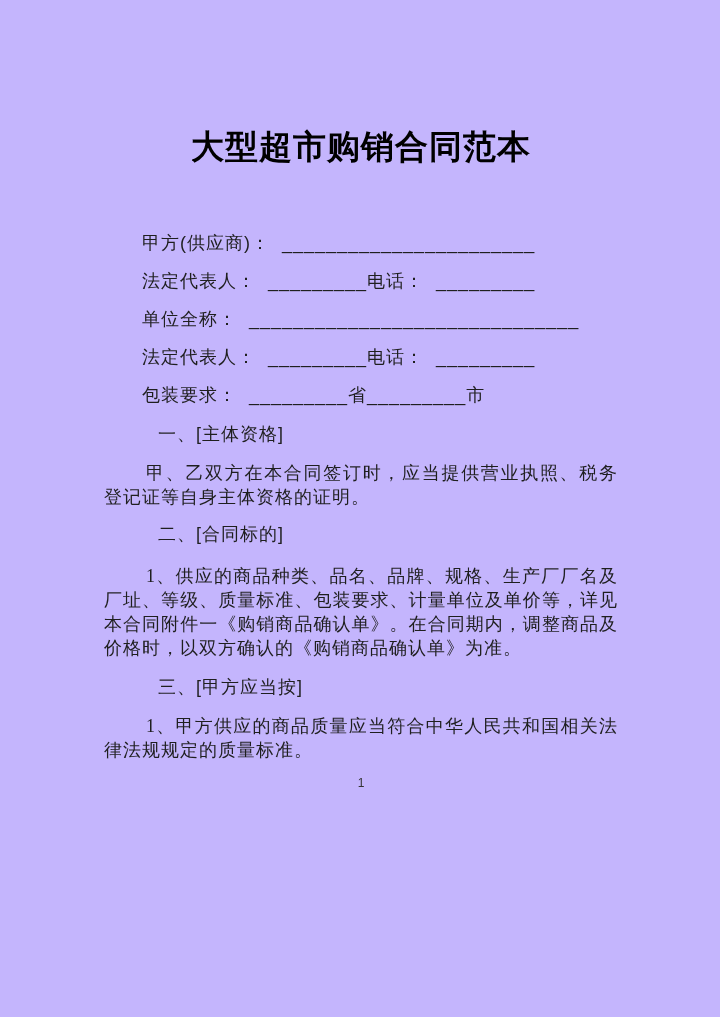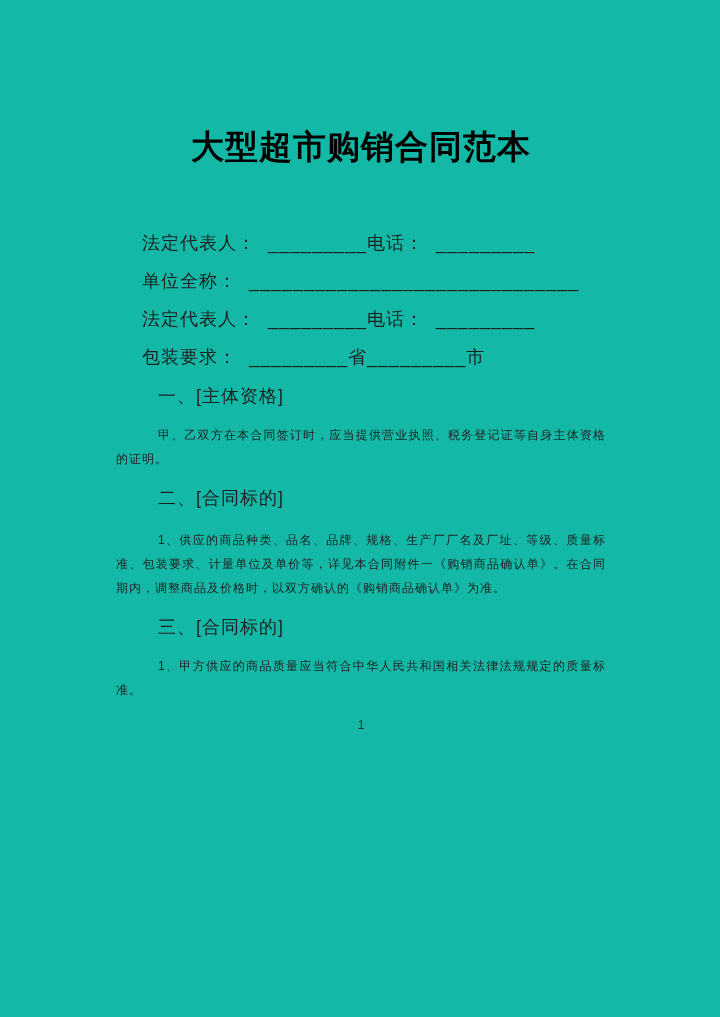--- a/index.html
+++ b/index.html
@@ -6,21 +6,21 @@
     margin: 0;
     padding: 0;
     background: #ffffff;
   }
   .page {
     position: relative;
     width: 720px;
     height: 1017px;
     box-sizing: border-box;
     padding: 127px 98px 0 100px;
-    background: #14b8a6;
+    background: #c4b5fd;
     color: #1a1a1a;
     font-family: "Liberation Sans", "DejaVu Sans", sans-serif;
     overflow: hidden;
   }
   .doc-title {
     margin: 0;
     font-size: 33px;
     line-height: 40px;
     font-weight: bold;
     color: #000000;
@@ -44,27 +44,28 @@
   }
   .heading {
     margin: 16px;
     font-size: 18px;
     line-height: 22px;
     text-indent: 42px;
     letter-spacing: 1px;
     color: #1f1f1f;
   }
   .para {
-    margin: 16px;
-    font-size: 12px;
+    margin: 4px;
+    font-size: 18px;
     line-height: 24px;
     text-indent: 42px;
     text-align: justify;
     letter-spacing: 1px;
     color: #1f1f1f;
+    font-family: Liberation Serif, serif;
   }
   .body-text > *:nth-child(1) { margin-top: 0; }
   .body-text > *:nth-child(2) { margin-top: 15px; }
   .body-text > *:nth-child(3) { margin-top: 14px; }
   .body-text > *:nth-child(4) { margin-top: 19px; }
   .body-text > *:nth-child(5) { margin-top: 16px; }
   .body-text > *:nth-child(6) { margin-top: 11px; }
   .body-text > *:nth-child(7) { margin-top: 13px; }
   .page-number {
     margin-top: 14px;
@@ -75,32 +76,33 @@
   }
 </style>
 </head>
 <body>
 
 <div class="page">
 
   <h1 class="doc-title">大型超市购销合同范本</h1>
 
   <div class="form-lines">
+    <div class="form-line">甲方(供应商)：  _______________________</div>
     <div class="form-line">法定代表人：  _________电话：  _________</div>
     <div class="form-line">单位全称：  ______________________________</div>
     <div class="form-line">法定代表人：  _________电话：  _________</div>
     <div class="form-line">包装要求：  _________省_________市</div>
   </div>
 
   <div class="body-text">
     <p class="heading">一、[主体资格]</p>
     <p class="para">甲、乙双方在本合同签订时，应当提供营业执照、税务登记证等自身主体资格的证明。</p>
 
     <p class="heading">二、[合同标的]</p>
     <p class="para">1、供应的商品种类、品名、品牌、规格、生产厂厂名及厂址、等级、质量标准、包装要求、计量单位及单价等，详见本合同附件一《购销商品确认单》。在合同期内，调整商品及价格时，以双方确认的《购销商品确认单》为准。</p>
 
-    <p class="heading">三、[合同标的]</p>
+    <p class="heading">三、[甲方应当按]</p>
     <p class="para">1、甲方供应的商品质量应当符合中华人民共和国相关法律法规规定的质量标准。</p>
   </div>
 
   <div class="page-number">1</div>
 
 </div>
 
 </body></html>

